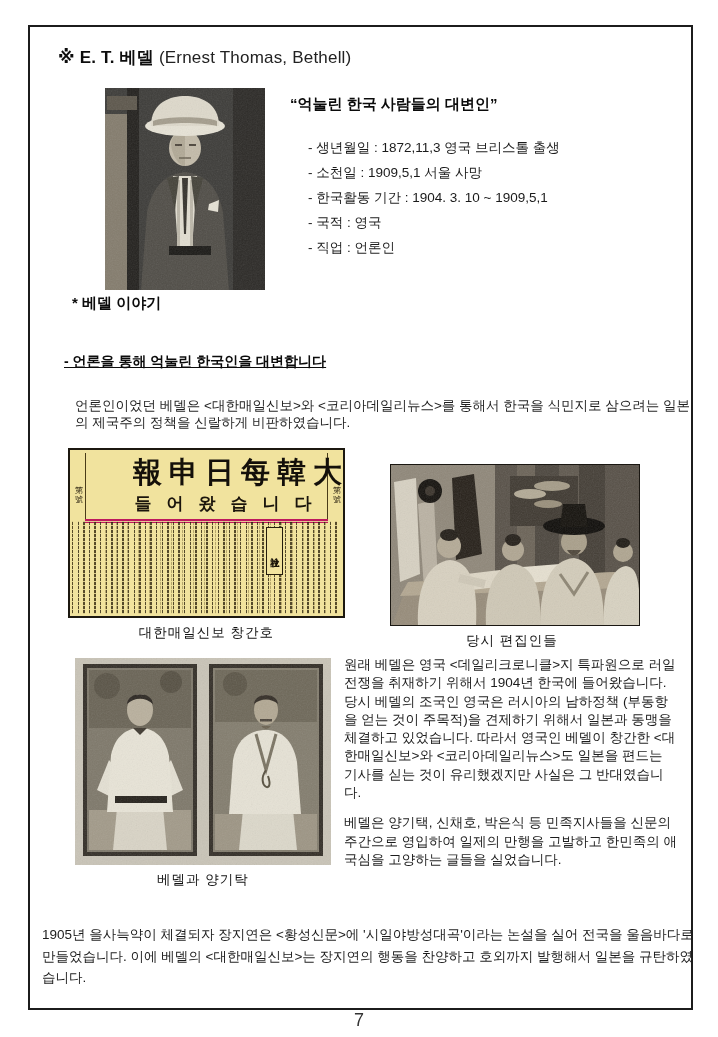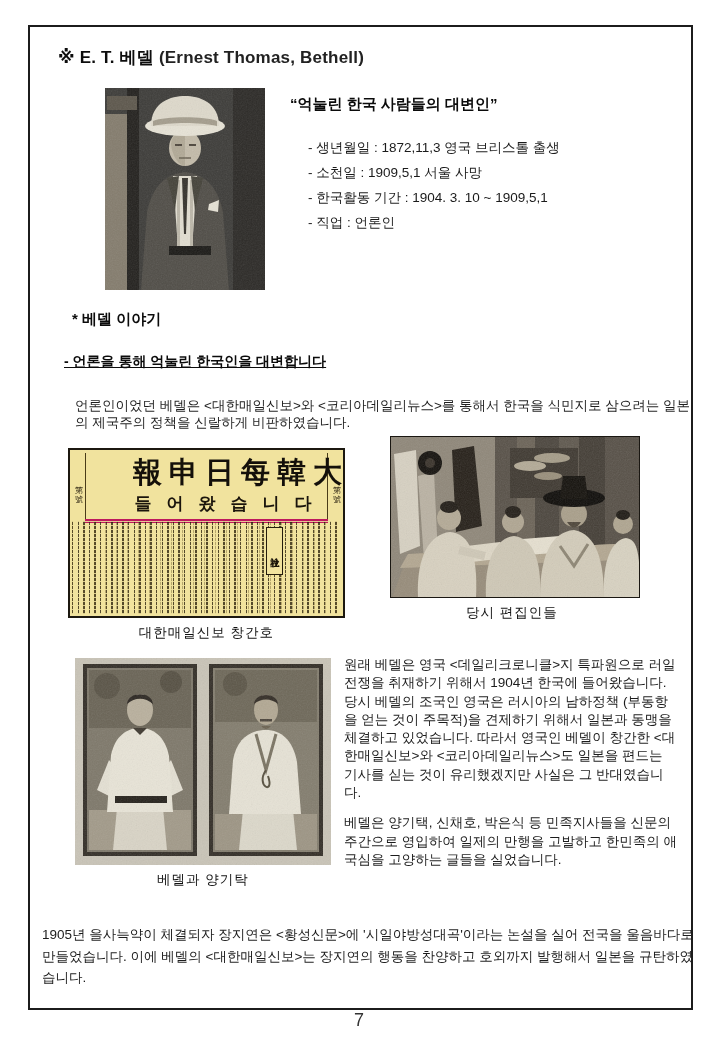--- a/index.html
+++ b/index.html
@@ -3,37 +3,37 @@
 <meta charset="utf-8">
 <style>
   html,body{margin:0;padding:0;background:#ffffff;}
   .canvas{position:relative;width:718px;height:1037px;background:#ffffff;overflow:hidden;
           font-family:"Liberation Sans","DejaVu Sans",sans-serif;color:#1f1f1f;}
   .abs{position:absolute;}
   .page-border{left:28px;top:25px;width:661px;height:981px;border:2px solid #1c1c1c;background:#fff;}
   
   .doc-title{left:58px;top:46px;font-size:17px;letter-spacing:.2px;white-space:nowrap;}
   .doc-title .t-bold{font-weight:700;color:#0d0d0d;}
-  .doc-title .t-latin{font-weight:700;color:#222;}
+  .doc-title .t-latin{font-weight:400;color:#222;}
   
   .portrait{left:105px;top:88px;width:160px;height:202px;}
   .portrait svg{display:block;width:160px;height:202px;}
   
   .quote{left:290px;top:95px;font-size:15px;font-weight:700;color:#0b0b0b;white-space:nowrap;}
   .facts{left:308px;top:135px;list-style:none;margin:0;padding:0;}
   .facts li{font-size:13.5px;line-height:25px;color:#1b1b1b;white-space:nowrap;}
   
-  .story-heading{left:72px;top:310px;font-size:15px;font-weight:700;color:#0b0b0b;}
+  .story-heading{left:72px;top:294px;font-size:15px;font-weight:700;color:#0b0b0b;}
   .story-subheading{left:64px;top:353px;font-size:14px;font-weight:700;color:#0b0b0b;text-decoration:underline;}
   .intro{left:63px;top:385px;width:618px;font-size:13.5px;line-height:17px;margin:12px;}
   
   figure{margin:0;}
   .fig-caption{text-align:center;font-size:13.5px;color:#111;margin-top:6px;letter-spacing:1px;}
   .fig-news{left:68px;top:448px;width:277px;}
-  .fig-editors{left:390px;top:436px;width:244px;}
+  .fig-editors{left:390px;top:464px;width:244px;}
   .fig-by{left:75px;top:658px;width:256px;}
   .fig-editors svg,.fig-by svg{display:block;}
   
   .newspaper{position:relative;width:277px;height:170px;background:#f1e39e;border:2px solid #1c1810;box-sizing:border-box;}
   .np-side{position:absolute;top:3px;height:66px;width:15px;display:flex;align-items:center;justify-content:center;}
   .np-left{left:0;border-right:1px solid #4a3c18;}
   .np-right{right:0;border-left:1px solid #4a3c18;}
   .np-side span{writing-mode:vertical-rl;font-size:8px;color:#241c0c;letter-spacing:4px;font-family:"Liberation Serif","DejaVu Serif",serif;}
   .np-head{position:absolute;left:15px;right:15px;top:0;height:69px;border-bottom:4px solid #be185d;text-align:center;padding-left:48px;}
   .np-hanja{font-family:"Liberation Serif","DejaVu Serif",serif;font-weight:700;font-size:29px;line-height:40px;letter-spacing:7px;color:#14100a;margin-top:2px;white-space:nowrap;}
@@ -101,20 +101,21 @@
       <rect width="160" height="202" filter="url(#grainA)" opacity="0.14"></rect>
     </svg>
   </figure>
 
   <div class="abs quote">“억눌린 한국 사람들의 대변인”</div>
 
   <ul class="abs facts">
     <li>- 생년월일 : 1872,11,3 영국 브리스톨 출생</li>
     <li>- 소천일 : 1909,5,1 서울 사망</li>
     <li>- 한국활동 기간 : 1904. 3. 10 ~ 1909,5,1</li>
+    <li>- 국적 : 영국</li>
     <li>- 직업 : 언론인</li>
   </ul>
 
   <div class="abs story-heading">* 베델 이야기</div>
   <div class="abs story-subheading">- 언론을 통해 억눌린 한국인을 대변합니다</div>
   <p class="abs intro">언론인이었던 베델은 &lt;대한매일신보&gt;와 &lt;코리아데일리뉴스&gt;를 통해서 한국을 식민지로 삼으려는 일본의 제국주의 정책을 신랄하게 비판하였습니다.</p>
 
   <figure class="abs fig-news">
     <div class="newspaper">
       <div class="np-side np-left">

